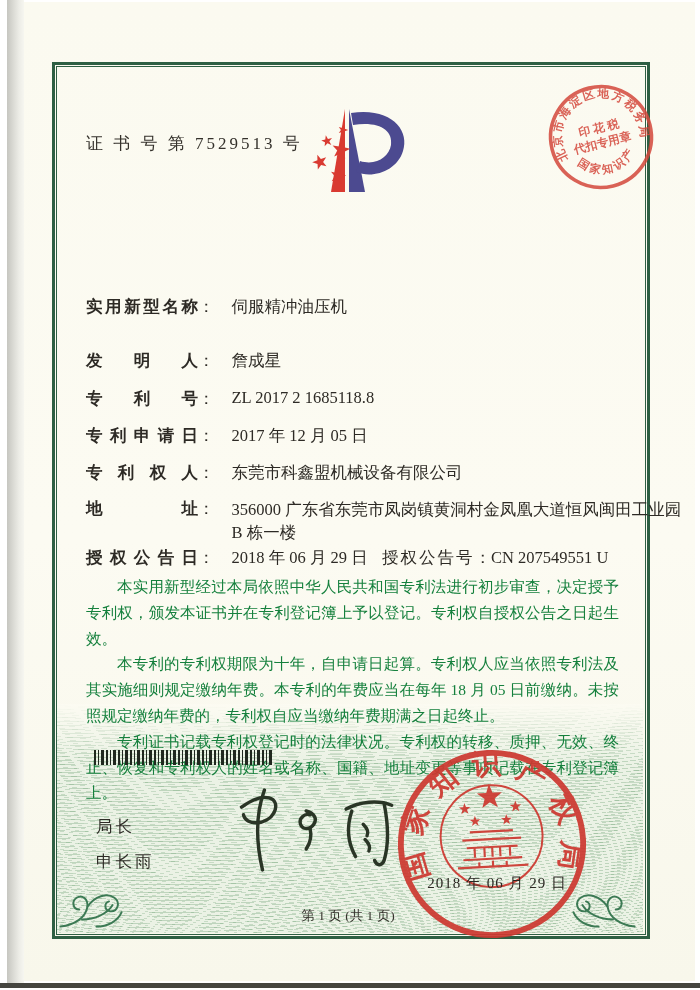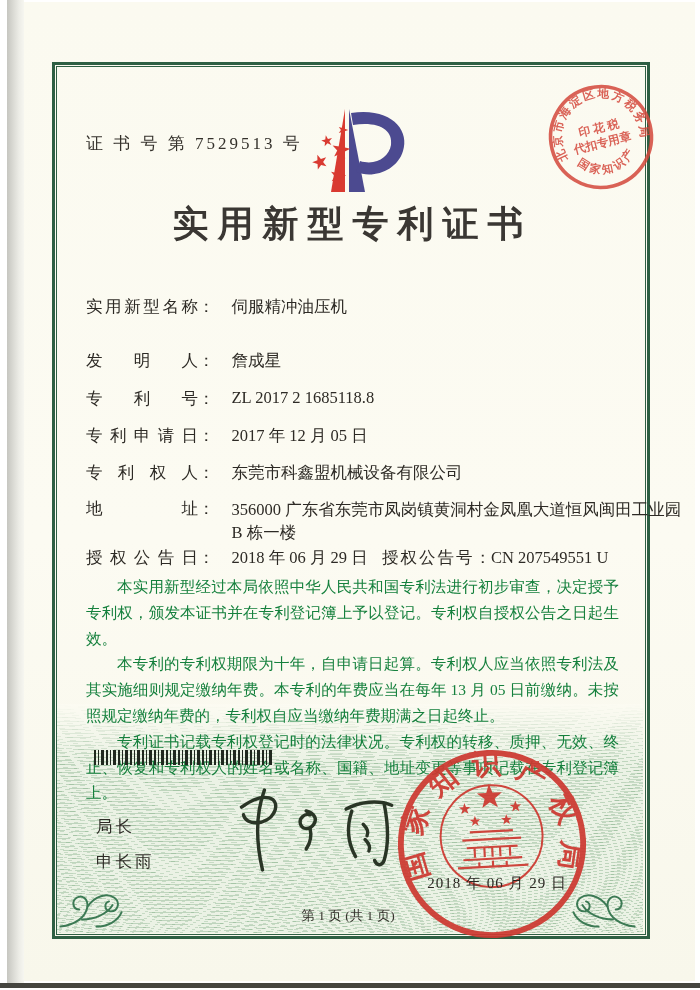--- a/index.html
+++ b/index.html
@@ -44,21 +44,21 @@
 
   .logo { position:absolute; left:283px; top:100px; }
 
   .title {
     position:absolute; left:52px; top:200px; width:592px; text-align:center;
     font-size:36px; font-weight:bold; letter-spacing:9px; color:#3a3733;
     text-indent:9px;
   }
 
   .fr { position:absolute; left:86px; font-size:16.5px; }
-  .fr .lbl { display:inline-block; width:112px; text-align:justify; text-align-last:justify; vertical-align:top; }
+  .fr .lbl { display:inline-block; width:112px; text-align:justify; text-align-last:justify; vertical-align:top;font-weight:bold; }
   .fr .colon { vertical-align:top; }
   .fr .val { display:inline-block; margin-left:17px; vertical-align:top; }
   .fr.addr .val { width:460px; line-height:23px; }
   .fr.row0 { top:296px; } .fr.row1 { top:350px; } .fr.row2 { top:388px; }
   .fr.row3 { top:425px; } .fr.row4 { top:462px; } .fr.row5 { top:498px; }
   .fr.row6 { top:547px; width:540px; }
   .pair2 { position:absolute; left:296px; top:0; white-space:nowrap; }
   .pair2 .lbl2 { letter-spacing:2px; }
 
   .body-text {
@@ -123,21 +123,20 @@
     <path d="M68 13 C108 7 127 30 120 51 C114 71 90 79 73 72 L77 61 C93 66 106 57 108 45 C110 30 96 21 70 25 Z" fill="#4c4a90"></path>
     <g fill="#d93a31">
       <path transform="translate(60,30) scale(0.52) rotate(18)" d="M0 -10 L2.35 -3.24 L9.51 -3.09 L3.8 1.24 L5.88 8.09 L0 4 L-5.88 8.09 L-3.8 1.24 L-9.51 -3.09 L-2.35 -3.24 Z"></path>
       <path transform="translate(44,41) scale(0.58) rotate(-12)" d="M0 -10 L2.35 -3.24 L9.51 -3.09 L3.8 1.24 L5.88 8.09 L0 4 L-5.88 8.09 L-3.8 1.24 L-9.51 -3.09 L-2.35 -3.24 Z"></path>
       <path transform="translate(58,50) scale(0.95) rotate(10)" d="M0 -10 L2.35 -3.24 L9.51 -3.09 L3.8 1.24 L5.88 8.09 L0 4 L-5.88 8.09 L-3.8 1.24 L-9.51 -3.09 L-2.35 -3.24 Z"></path>
       <path transform="translate(37,62) scale(0.78) rotate(-20)" d="M0 -10 L2.35 -3.24 L9.51 -3.09 L3.8 1.24 L5.88 8.09 L0 4 L-5.88 8.09 L-3.8 1.24 L-9.51 -3.09 L-2.35 -3.24 Z"></path>
       <path transform="translate(55,76) scale(0.82) rotate(14)" d="M0 -10 L2.35 -3.24 L9.51 -3.09 L3.8 1.24 L5.88 8.09 L0 4 L-5.88 8.09 L-3.8 1.24 L-9.51 -3.09 L-2.35 -3.24 Z"></path>
     </g>
   </svg>
 
-  <div class="title">实用新型专利证书</div>
 
   <div class="fr row0">
     <span class="lbl">实用新型名称</span><span class="colon">：</span><span class="val">伺服精冲油压机</span>
   </div>
   <div class="fr row1">
     <span class="lbl">发明人</span><span class="colon">：</span><span class="val">詹成星</span>
   </div>
   <div class="fr row2">
     <span class="lbl">专利号</span><span class="colon">：</span><span class="val">ZL 2017 2 1685118.8</span>
   </div>
@@ -152,21 +151,21 @@
   </div>
   <div class="fr row6">
     <span class="lbl">授权公告日</span><span class="colon">：</span><span class="val">2018 年 06 月 29 日</span>
     <span class="pair2">
       <span class="lbl2">授权公告号</span><span>：</span><span>CN 207549551 U</span>
     </span>
   </div>
 
   <div class="body-text">
     <p>本实用新型经过本局依照中华人民共和国专利法进行初步审查，决定授予专利权，颁发本证书并在专利登记簿上予以登记。专利权自授权公告之日起生效。</p>
-    <p>本专利的专利权期限为十年，自申请日起算。专利权人应当依照专利法及其实施细则规定缴纳年费。本专利的年费应当在每年 13 月 05 日前缴纳。未按照规定缴纳年费的，专利权自应当缴纳年费期满之日起终止。</p>
+    <p>本专利的专利权期限为十年，自申请日起算。专利权人应当依照专利法及其实施细则规定缴纳年费。本专利的年费应当在每年 18 月 05 日前缴纳。未按照规定缴纳年费的，专利权自应当缴纳年费期满之日起终止。</p>
     <p>专利证书记载专利权登记时的法律状况。专利权的转移、质押、无效、终止、恢复和专利权人的姓名或名称、国籍、地址变更等事项记载在专利登记簿上。</p>
   </div>
 
   <div class="barcode"></div>
 
   <div class="sig-title">局长</div>
   <div class="sig-name">申长雨</div>
 
   <svg class="signature-svg" width="190" height="100" viewBox="0 0 200 100">
     <g fill="none" stroke="#2a3526" stroke-width="3.6" stroke-linecap="round">

